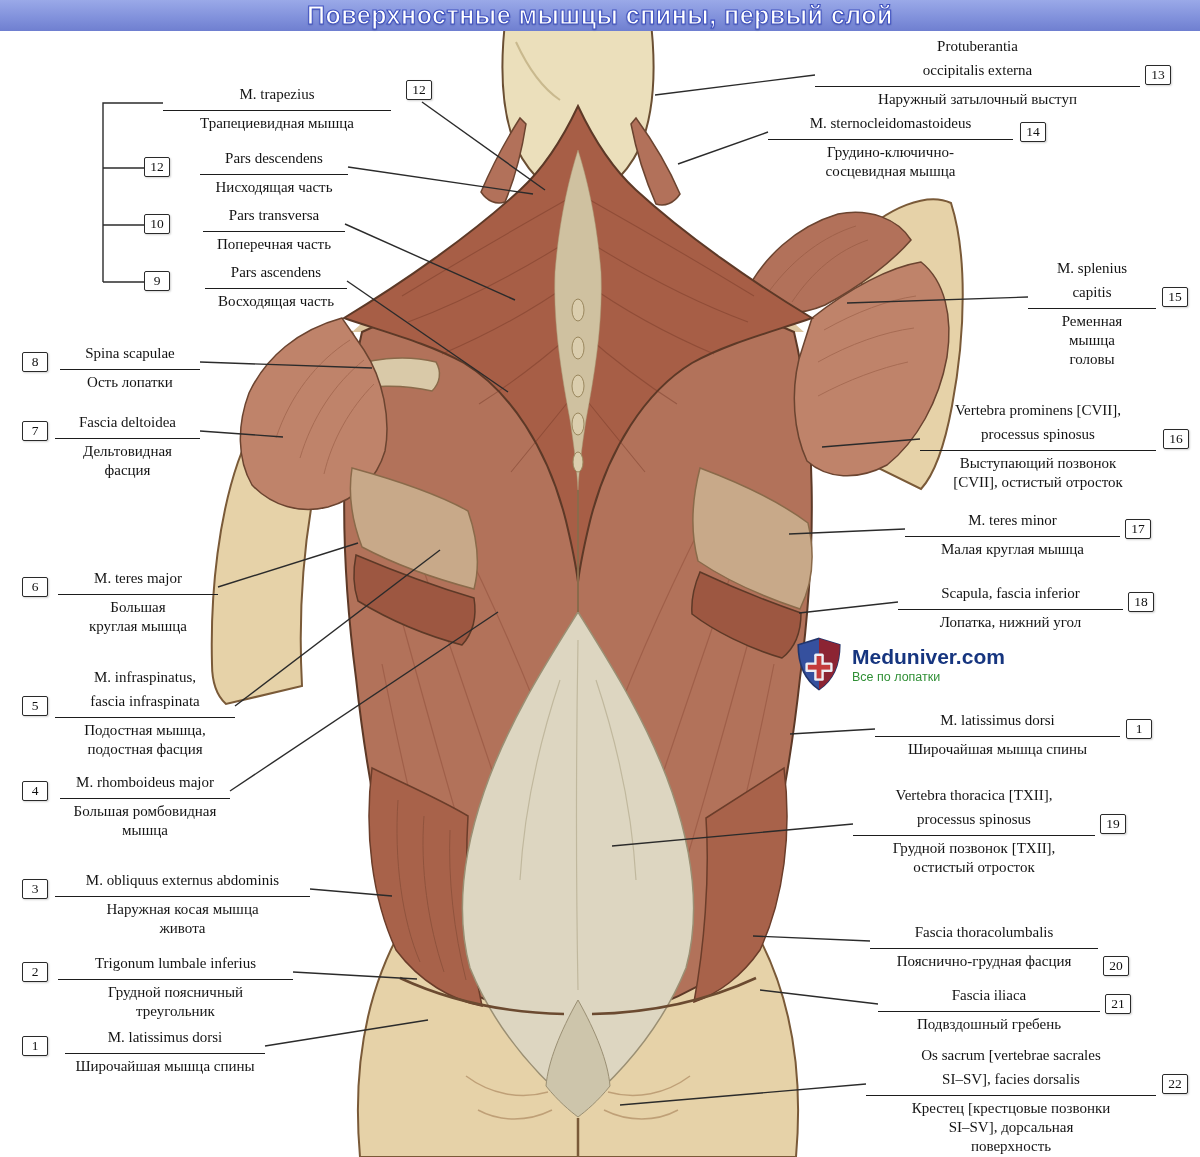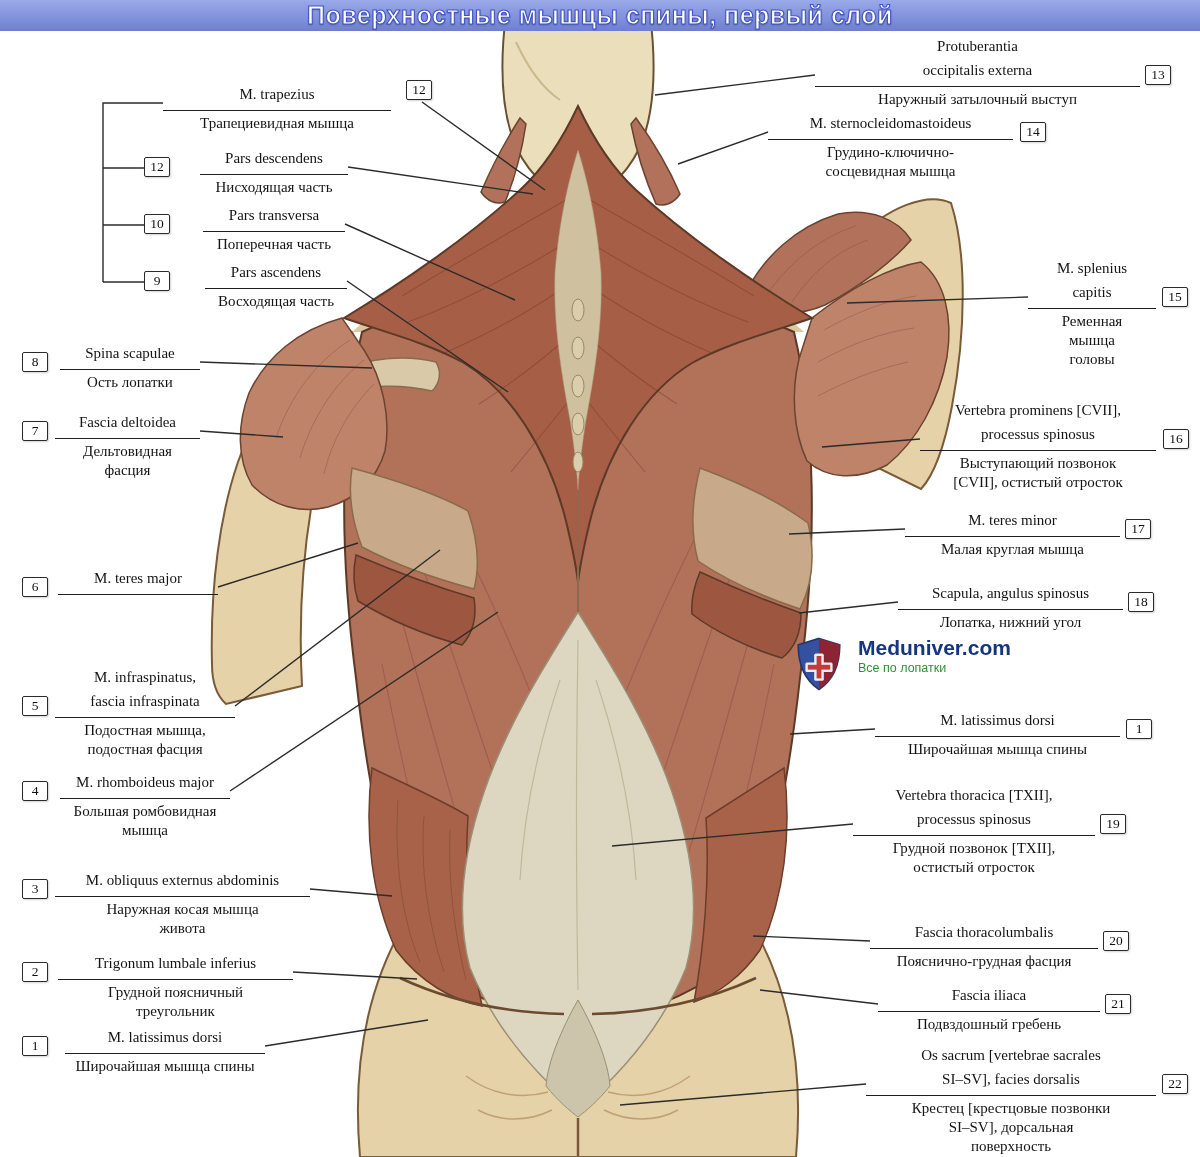--- a/index.html
+++ b/index.html
@@ -18,21 +18,21 @@
   svg.lines{z-index:10;pointer-events:none;}
   
   .anno{position:absolute;z-index:20;text-align:center;color:#141414;}
   .anno .lat{font-size:15px;line-height:24px;padding-bottom:4px;border-bottom:1.6px solid #1d1d1d;
              white-space:pre-line;}
   .anno .rus{font-size:15px;line-height:19px;margin-top:3px;white-space:pre-line;}
   .numbox{position:absolute;z-index:30;width:24px;height:18px;border:1.6px solid #2a2a2a;
           background:#fff;border-radius:2px;text-align:center;color:#111;
           font:13.5px/18px "Liberation Serif",serif;box-shadow:1px 1px 2px rgba(0,0,0,.18);}
   
-  .watermark{position:absolute;z-index:25;display:flex;align-items:flex-start;gap:15px;}
+  .watermark{position:absolute;z-index:25;display:flex;align-items:center;gap:9px;}
   .wm-name{font-family:"Liberation Sans",sans-serif;font-weight:bold;font-size:21px;color:#16357f;}
   .wm-tagline{font-family:"Liberation Sans",sans-serif;font-size:12.5px;color:#2f8f35;margin-top:1px;}
 </style>
 </head>
 <body>
 
 <div class="stage">
 
   <svg class="fig" viewBox="0 0 1200 1157" aria-hidden="true">
 
@@ -199,20 +199,22 @@
     <div class="lat">Spina scapulae</div>
     <div class="rus">Ость лопатки</div>
   </div>
   <div class="anno" style="left:55px;top:410px;width:145px;">
     <div class="lat">Fascia deltoidea</div>
     <div class="rus">Дельтовидная
 фасция</div>
   </div>
   <div class="anno" style="left:58px;top:566px;width:160px;">
     <div class="lat">M. teres major</div>
+    <div class="rus">Большая
+круглая мышца</div>
   </div>
   <div class="anno" style="left:55px;top:665px;width:180px;">
     <div class="lat">M. infraspinatus,
 fascia infraspinata</div>
     <div class="rus">Подостная мышца,
 подостная фасция</div>
   </div>
   <div class="anno" style="left:60px;top:770px;width:170px;">
     <div class="lat">M. rhomboideus major</div>
     <div class="rus">Большая ромбовидная
@@ -254,21 +256,21 @@
     <div class="lat">Vertebra prominens [CVII],
 processus spinosus</div>
     <div class="rus">Выступающий позвонок
 [CVII], остистый отросток</div>
   </div>
   <div class="anno" style="left:905px;top:508px;width:215px;">
     <div class="lat">M. teres minor</div>
     <div class="rus">Малая круглая мышца</div>
   </div>
   <div class="anno" style="left:898px;top:581px;width:225px;">
-    <div class="lat">Scapula, angulus spinosus</div>
+    <div class="lat">Scapula, fascia inferior</div>
     <div class="rus">Лопатка, нижний угол</div>
   </div>
   <div class="anno" style="left:875px;top:708px;width:245px;">
     <div class="lat">M. latissimus dorsi</div>
     <div class="rus">Широчайшая мышца спины</div>
   </div>
   <div class="anno" style="left:853px;top:783px;width:242px;">
     <div class="lat">Vertebra thoracica [TXII],
 processus spinosus</div>
     <div class="rus">Грудной позвонок [TXII],
@@ -304,21 +306,21 @@
   <div class="numbox" style="left:22px;top:1036px;">1</div>
 
   <div class="numbox" style="left:1145px;top:65px;">13</div>
   <div class="numbox" style="left:1020px;top:122px;">14</div>
   <div class="numbox" style="left:1162px;top:287px;">15</div>
   <div class="numbox" style="left:1163px;top:429px;">16</div>
   <div class="numbox" style="left:1125px;top:519px;">17</div>
   <div class="numbox" style="left:1128px;top:592px;">18</div>
   <div class="numbox" style="left:1126px;top:719px;">1</div>
   <div class="numbox" style="left:1100px;top:814px;">19</div>
-  <div class="numbox" style="left:1103px;top:931px;">20</div>
+  <div class="numbox" style="left:1103px;top:956px;">20</div>
   <div class="numbox" style="left:1105px;top:994px;">21</div>
   <div class="numbox" style="left:1162px;top:1074px;">22</div>
 
   <div class="watermark" style="left:795px;top:636px;">
     <svg width="48" height="56" viewBox="0 0 60 70" aria-hidden="true">
       <path d="M30,3 L56,11 C56,36 48,55 30,67 C12,55 4,36 4,11 Z" fill="#35509e" stroke="#22356b" stroke-width="2"></path>
       <path d="M30,3 L56,11 C56,36 48,55 30,67 Z" fill="#8c2433"></path>
       <rect x="24" y="22" width="12" height="34" rx="2" fill="#eceef4"></rect>
       <rect x="13" y="33" width="34" height="12" rx="2" fill="#eceef4"></rect>
       <rect x="27" y="25" width="6" height="28" fill="#c43b3b"></rect>

